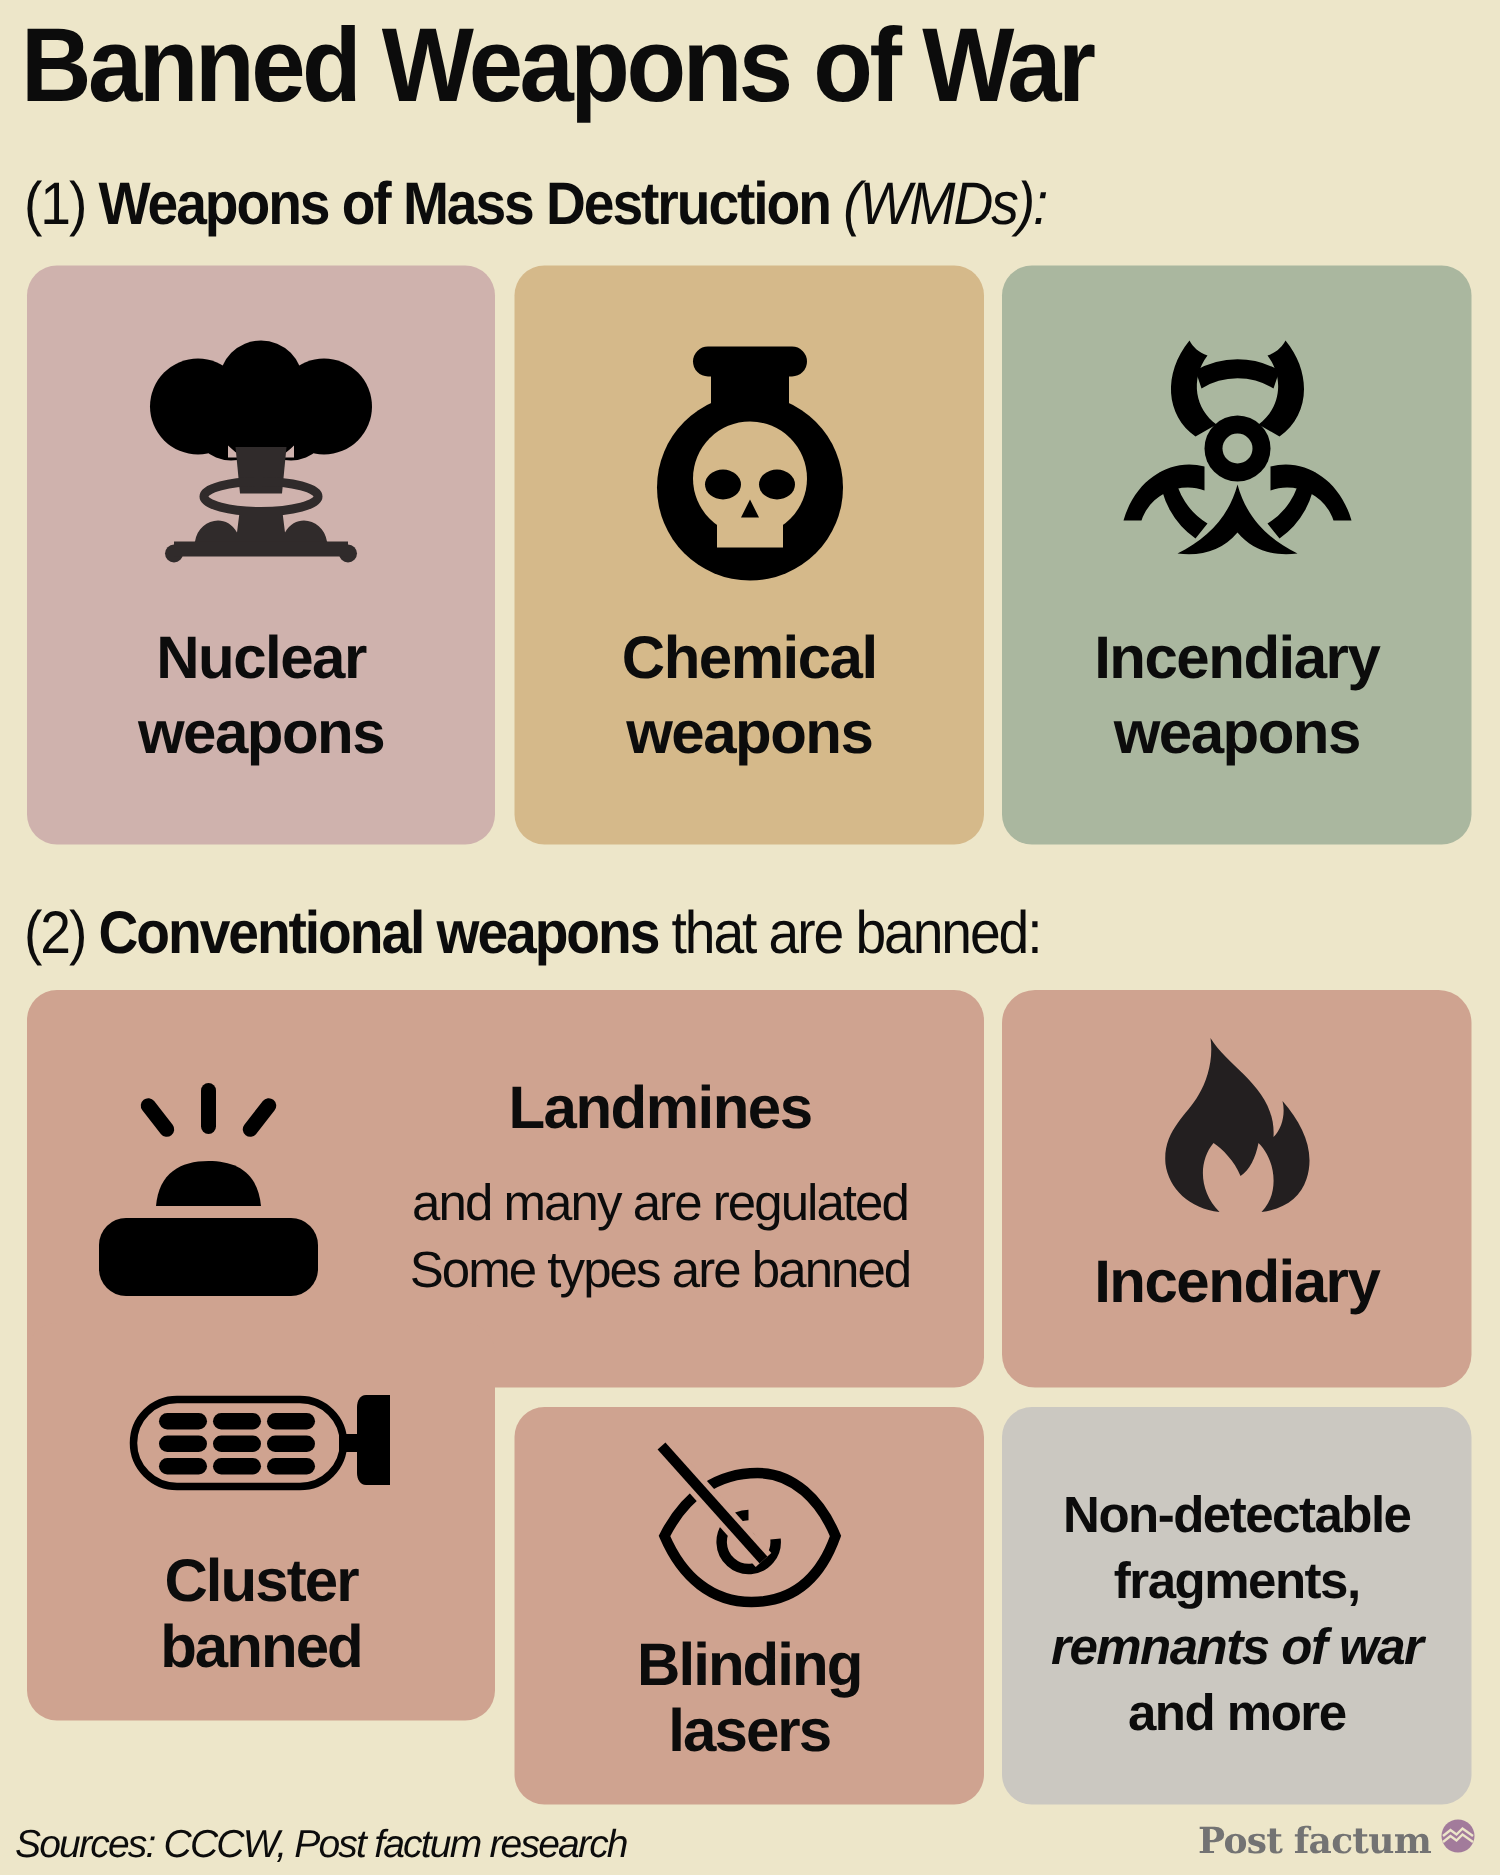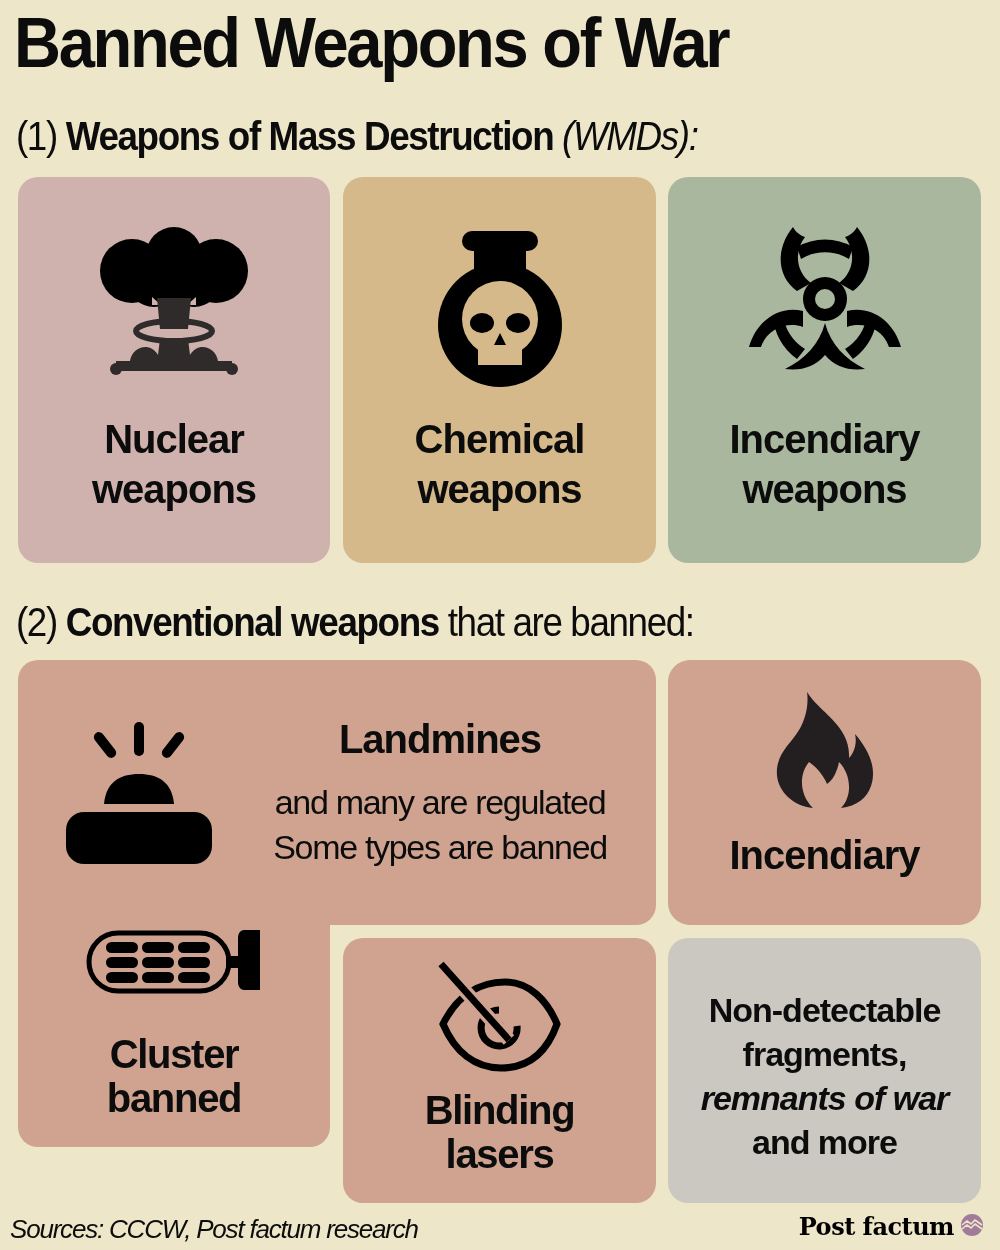--- a/index.html
+++ b/index.html
@@ -72,21 +72,21 @@
     position: absolute; left: 10px; top: 1214px;
     font-size: 26px; font-style: italic; letter-spacing: -1.2px;
     white-space: nowrap;
   }
   .brand {
     position: absolute; right: 16px; top: 1212px;
     display: flex; align-items: center; gap: 6px;
   }
   .brand-name {
     font-family: "DejaVu Serif", "Liberation Serif", serif;
-    font-weight: 700; font-size: 24px; color: #000000; letter-spacing: -0.5px;
+    font-weight: 700; font-size: 24px; color: #737373; letter-spacing: -0.5px;
   }
 </style>
 </head>
 <body>
 
 <div class="title">Banned Weapons of War</div>
 
 <div class="section-head" id="s1">
   <span class="num">(1)</span>
   <span class="bold">Weapons of Mass Destruction</span>

